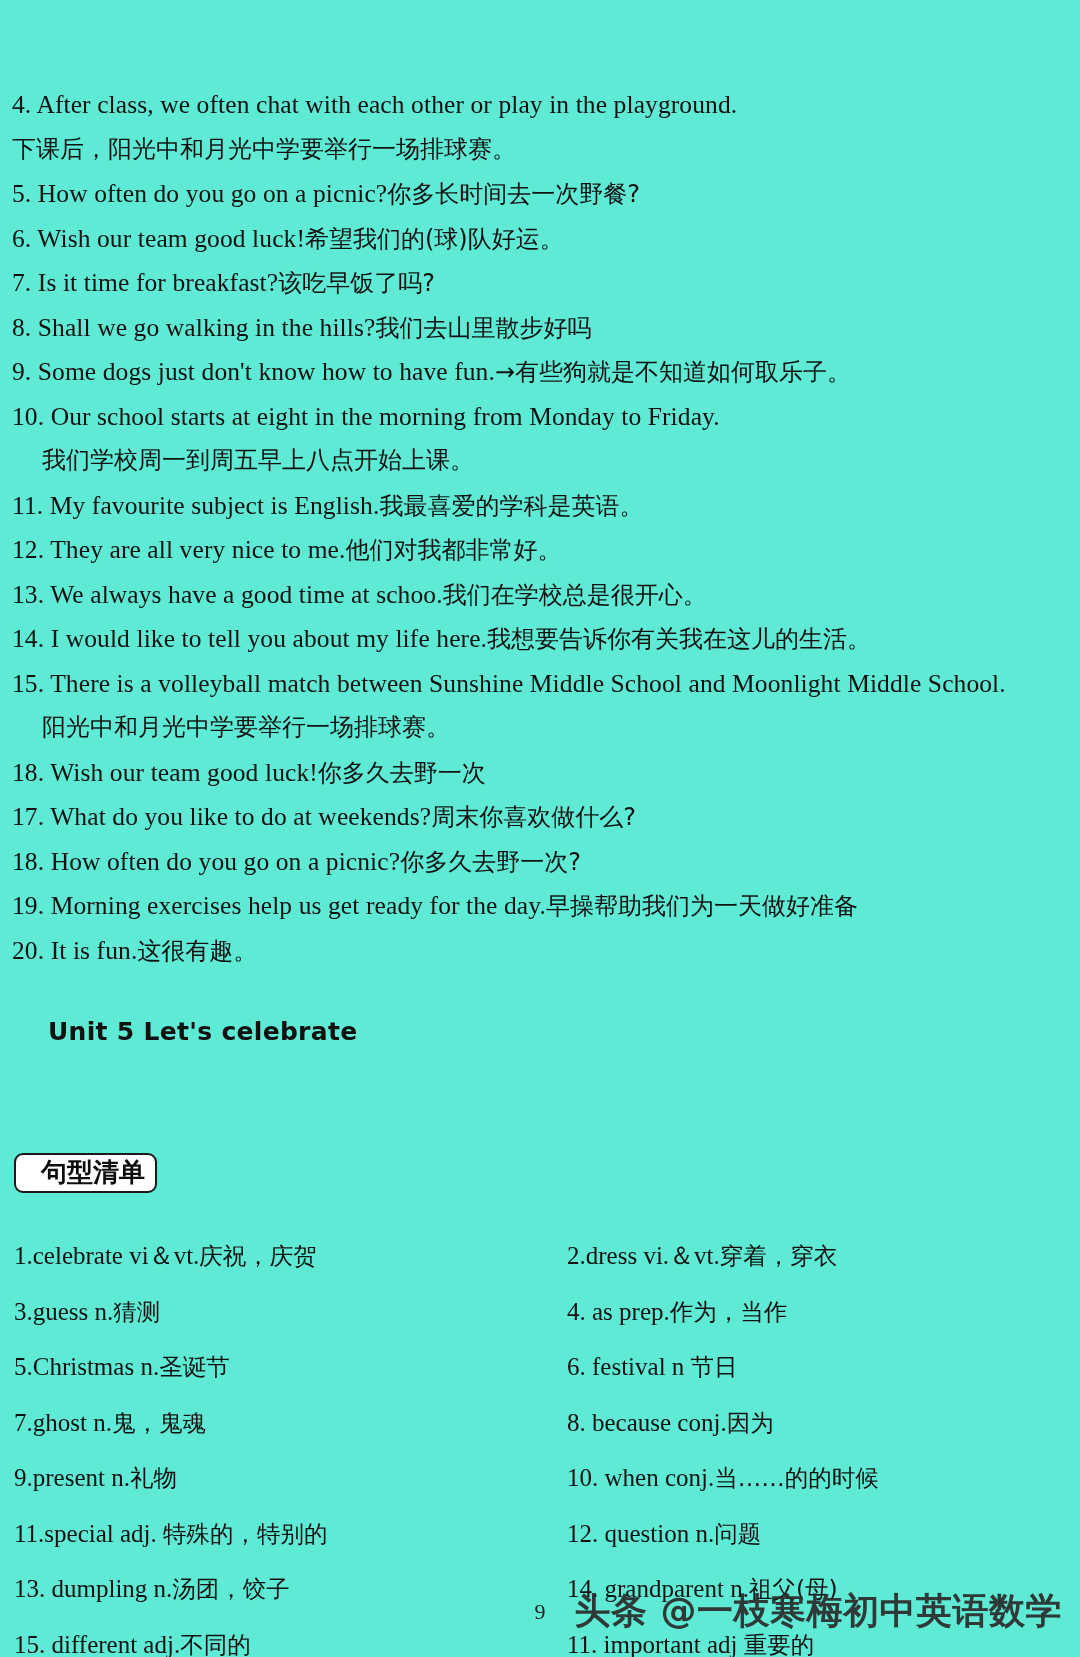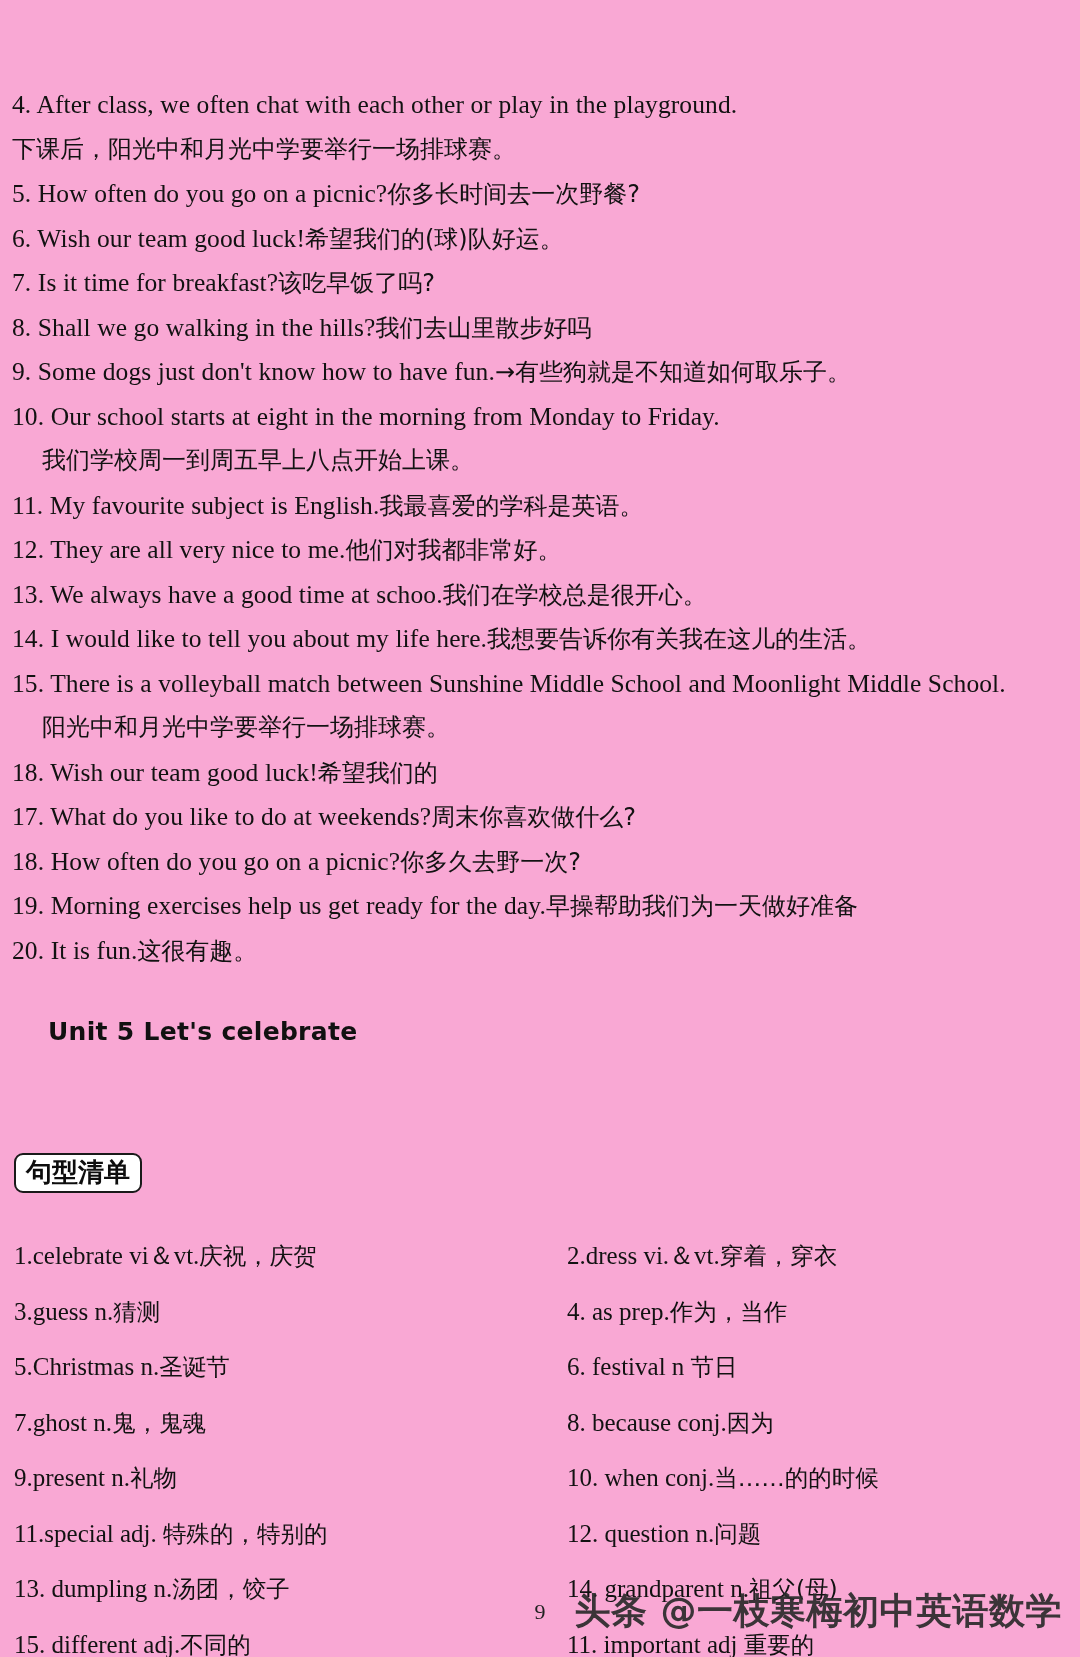--- a/index.html
+++ b/index.html
@@ -4,21 +4,21 @@
 <style>
   html, body {
     margin: 0;
     padding: 0;
     background: #ffffff;
   }
   .page {
     position: relative;
     width: 1080px;
     height: 1657px;
-    background: #f9a8d4;
+    background: #5eead4;
     overflow: hidden;
     font-family: "Liberation Serif", "DejaVu Serif", serif;
     color: #121212;
   }
 
   
   .sentences {
     position: absolute;
     left: 12px;
     top: 92px;
@@ -61,21 +61,21 @@
     margin-left: 48px;
   }
 
   
   .section-label {
     position: absolute;
     left: 14px;
     top: 1153px;
     border: 2.2px solid #1a1a1a;
     border-radius: 9px;
-    padding: 3px 10px 5px 10px;
+    padding: 3px 10px 5px 25px;
     font-family: "DejaVu Sans", "Liberation Sans", sans-serif;
     font-weight: bold;
     font-size: 26px;
     line-height: 1.08;
     color: #0d0d0d;
     background: #ffffff;
   }
 
   
   .vocab {
@@ -138,21 +138,21 @@
       <div class="sentence-row"><span>8. Shall we go walking in the hills?</span><span class="cn">我们去山里散步好吗</span></div>
       <div class="sentence-row"><span>9. Some dogs just don't know how to have fun.</span><span class="cn">→有些狗就是不知道如何取乐子。</span></div>
       <div class="sentence-row"><span>10. Our school starts at eight in the morning from Monday to Friday.</span></div>
       <div class="sentence-row cn-line"><span class="cn">我们学校周一到周五早上八点开始上课。</span></div>
       <div class="sentence-row"><span>11. My favourite subject is English.</span><span class="cn">我最喜爱的学科是英语。</span></div>
       <div class="sentence-row"><span>12. They are all very nice to me.</span><span class="cn">他们对我都非常好。</span></div>
       <div class="sentence-row"><span>13. We always have a good time at schoo.</span><span class="cn">我们在学校总是很开心。</span></div>
       <div class="sentence-row"><span>14. I would like to tell you about my life here.</span><span class="cn">我想要告诉你有关我在这儿的生活。</span></div>
       <div class="sentence-row"><span>15. There is a volleyball match between Sunshine Middle School and Moonlight Middle School.</span></div>
       <div class="sentence-row cn-line"><span class="cn">阳光中和月光中学要举行一场排球赛。</span></div>
-      <div class="sentence-row"><span>18. Wish our team good luck!</span><span class="cn">希望我们的</span></div>
+      <div class="sentence-row"><span>18. Wish our team good luck!</span><span class="cn">你多久去野一次</span></div>
       <div class="sentence-row"><span>17. What do you like to do at weekends?</span><span class="cn">周末你喜欢做什么?</span></div>
       <div class="sentence-row"><span>18. How often do you go on a picnic?</span><span class="cn">你多久去野一次?</span></div>
       <div class="sentence-row"><span>19. Morning exercises help us get ready for the day.</span><span class="cn">早操帮助我们为一天做好准备</span></div>
       <div class="sentence-row"><span>20. It is fun.</span><span class="cn">这很有趣。</span></div>
     </div>
 
   <div class="unit-heading">Unit 5 Let's celebrate</div>
 
   <div class="section-label">句型清单</div>
 

